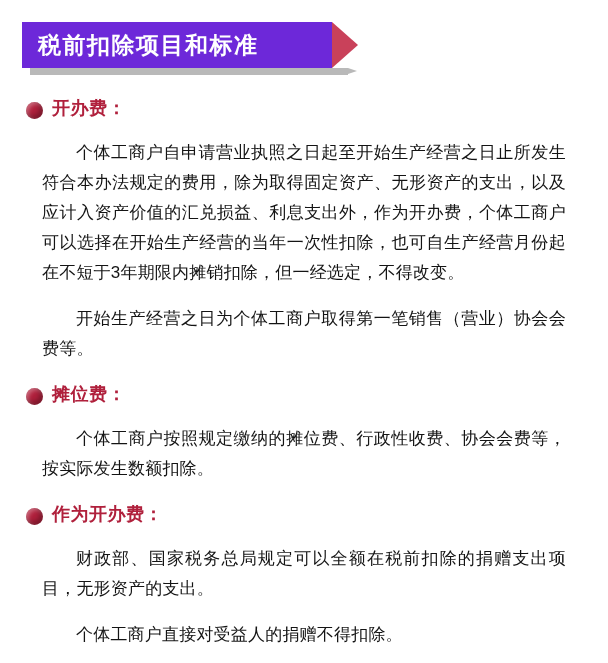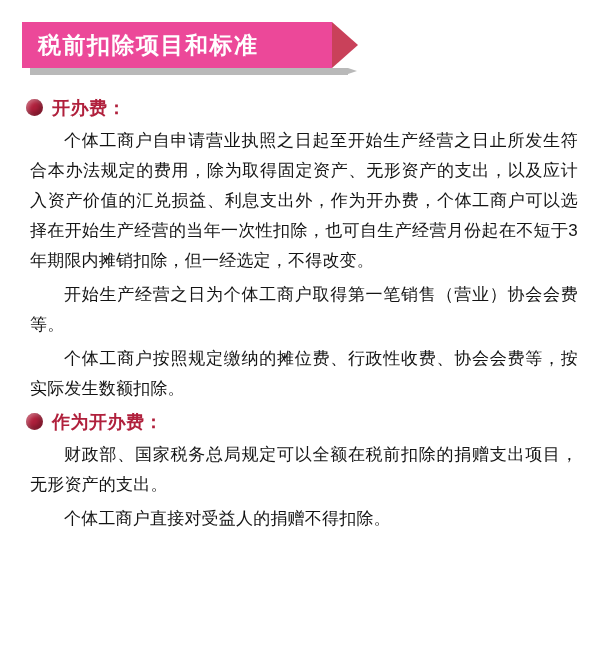--- a/index.html
+++ b/index.html
@@ -27,21 +27,21 @@
     margin: 22px 0 0 22px;
     height: 46px;
     width: 340px;
   }
   .banner {
     position: absolute;
     left: 0;
     top: 0;
     height: 46px;
     width: 310px;
-    background: #ec4899;
+    background: #6d28d9;
     display: flex;
     align-items: center;
     box-sizing: border-box;
     padding-left: 16px;
   }
   .banner-title {
     color: #ffffff;
     font-size: 23px;
     font-weight: bold;
     letter-spacing: 1.5px;
@@ -80,42 +80,42 @@
 
   
   .content {
     margin: 26px 26px 0 26px;
   }
   .section {
     margin-bottom: 2px;
   }
   .sec-head {
     display: flex;
-    align-items: flex-start;
+    align-items: center;
     margin-bottom: 2px;
   }
   .bullet {
     width: 17px;
     height: 17px;
     border-radius: 50%;
     background: #b0203c;
     box-shadow: inset -3px -3px 5px rgba(0,0,0,0.30), inset 2px 2px 4px rgba(255,255,255,0.35);
     flex: 0 0 auto;
     margin-top: 5px;
     margin-right: 9px;
   }
   .sec-title {
     color: #b0203c;
     font-size: 18px;
     font-weight: bold;
     line-height: 28px;
     letter-spacing: 0.5px;
   }
   p.para {
-    margin: 4px;
+    margin: 16px;
     font-size: 17px;
     line-height: 30px;
     text-indent: 2em;
     text-align: justify;
     color: #141414;
     letter-spacing: 0.2px;
   }
   p.para + p.para {
     margin-top: 0;
   }
@@ -144,20 +144,24 @@
         <span class="bullet"></span>
         <span class="sec-title">开办费：</span>
       </div>
       <div class="sec-body">
         <p class="para">个体工商户自申请营业执照之日起至开始生产经营之日止所发生符合本办法规定的费用，除为取得固定资产、无形资产的支出，以及应计入资产价值的汇兑损益、利息支出外，作为开办费，个体工商户可以选择在开始生产经营的当年一次性扣除，也可自生产经营月份起在不短于3年期限内摊销扣除，但一经选定，不得改变。</p>
         <p class="para">开始生产经营之日为个体工商户取得第一笔销售（营业）协会会费等。</p>
       </div>
     </div>
 
     <div class="section">
+      <div class="sec-head">
+        <span class="bullet"></span>
+        <span class="sec-title">摊位费：</span>
+      </div>
       <div class="sec-body">
         <p class="para">个体工商户按照规定缴纳的摊位费、行政性收费、协会会费等，按实际发生数额扣除。</p>
       </div>
     </div>
 
     <div class="section">
       <div class="sec-head">
         <span class="bullet"></span>
         <span class="sec-title">作为开办费：</span>
       </div>

